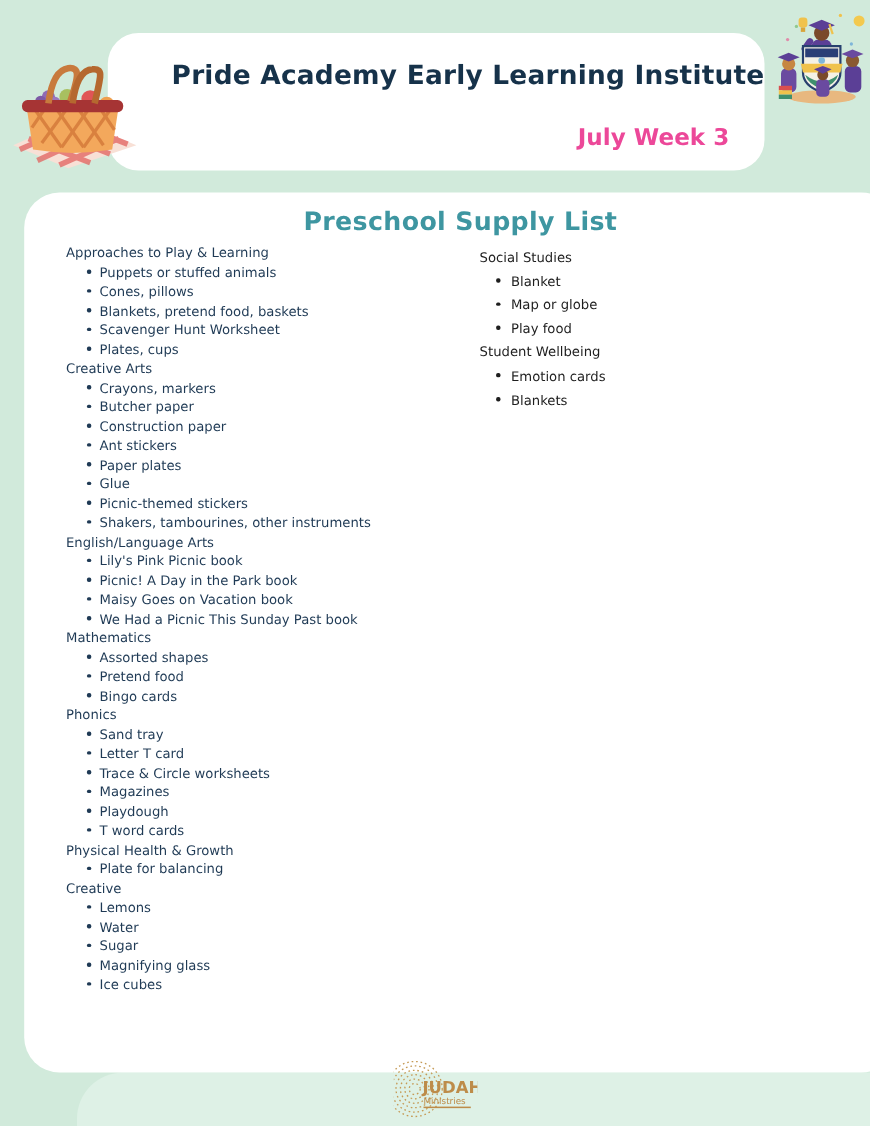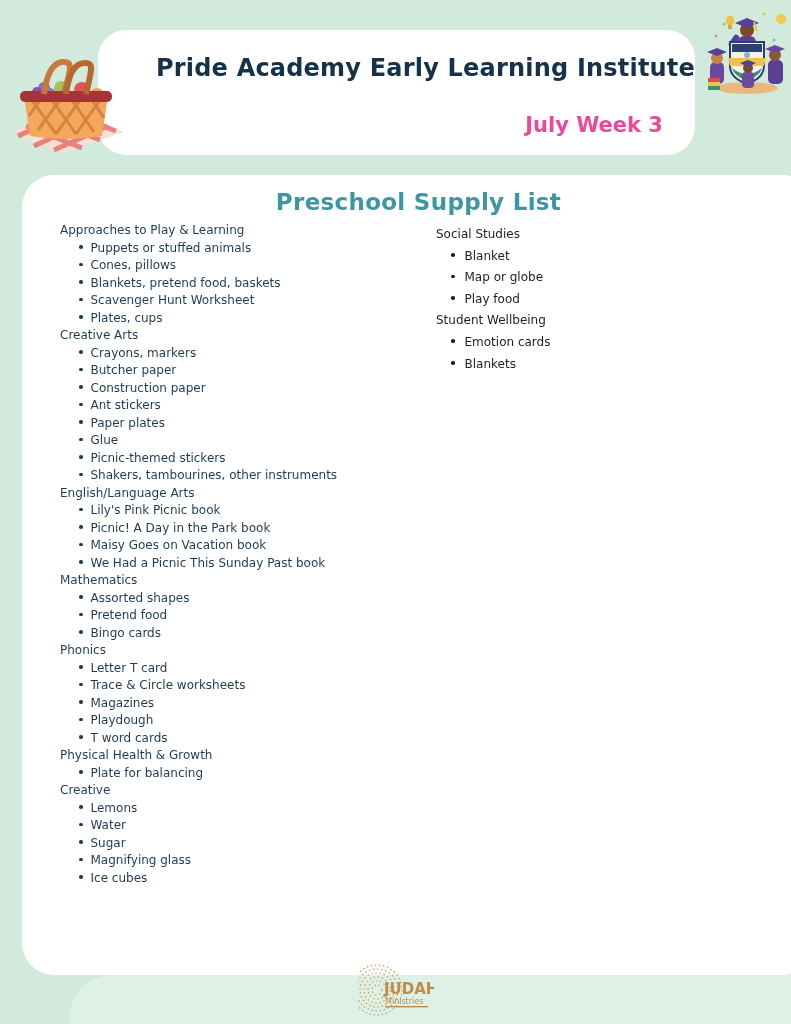--- a/index.html
+++ b/index.html
@@ -253,20 +253,24 @@
           </li>
           <li>
             <span class="dot"></span>
             <span>Bingo cards</span>
           </li>
         </ul>
         <div class="section-title">Phonics</div>
         <ul class="item-list">
           <li>
             <span class="dot"></span>
+            <span>Sand tray</span>
+          </li>
+          <li>
+            <span class="dot"></span>
             <span>Letter T card</span>
           </li>
           <li>
             <span class="dot"></span>
             <span>Trace &amp; Circle worksheets</span>
           </li>
           <li>
             <span class="dot"></span>
             <span>Magazines</span>
           </li>

